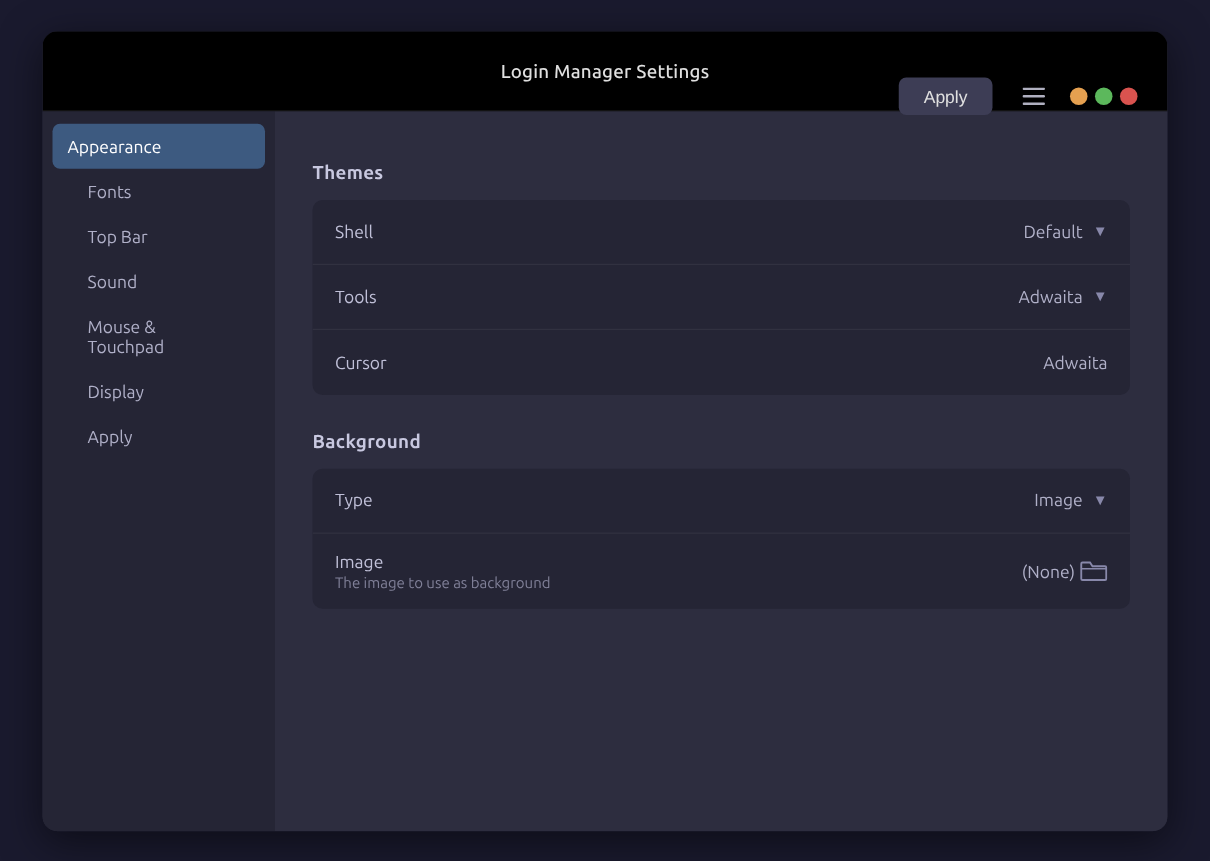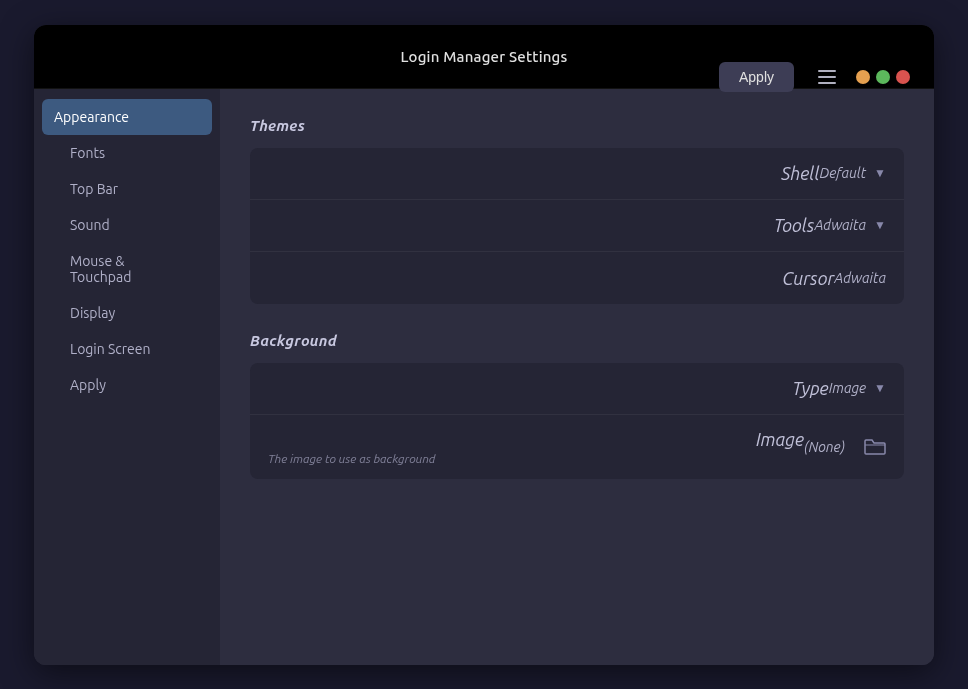--- a/index.html
+++ b/index.html
@@ -119,24 +119,23 @@
       background: #3d5a80;
       color: #ffffff;
       border-radius: 6px;
       margin: 0 8px;
       padding: 10px 12px;
     }
 
     
     .content {
       flex: 1;
-      padding: 28px 30px;
+      padding: 40px 30px;
       overflow-y: auto;
       background: #2d2d3f;
-      font-style: italic;
     }
 
     .section-title {
       color: #c8c8e0;
       font-size: 15px;
       font-weight: 600;
       margin-bottom: 14px;
       letter-spacing: 0.3px;
     }
 
@@ -154,23 +153,22 @@
       border-bottom: 1px solid rgba(255,255,255,0.06);
       min-height: 52px;
     }
 
     .card-row:last-child {
       border-bottom: none;
     }
 
     .card-row-label {
       color: #c0c0d8;
-      font-size: 18px;
+      font-size: 14px;
       flex: 1;
-      text-align: right;
     }
 
     .card-row-sublabel {
       color: #808098;
       font-size: 12px;
       margin-top: 3px;
     }
 
     .card-row-value {
       color: #b0b0c8;
@@ -181,21 +179,21 @@
     }
 
     .dropdown-arrow {
       color: #8888aa;
       font-size: 12px;
     }
 
     .image-value-container {
       display: flex;
       align-items: center;
-      gap: 19px;
+      gap: 4px;
     }
 
     .folder-btn {
       background: transparent;
       border: none;
       cursor: pointer;
       color: #8888aa;
       font-size: 18px;
       display: flex;
       align-items: center;
@@ -240,23 +238,20 @@
       <div class="sidebar-item">
         <span>Sound</span>
       </div>
       <div class="sidebar-item">
         <span>Mouse &amp; Touchpad</span>
       </div>
       <div class="sidebar-item">
         <span>Display</span>
       </div>
       <div class="sidebar-item">
-        <span>Login Screen</span>
-      </div>
-      <div class="sidebar-item">
         <span>Apply</span>
       </div>
     </nav>
 
     <div class="content">
 
       <div class="section-title">Themes</div>
       <div class="card">
 
         <div class="card-row">

